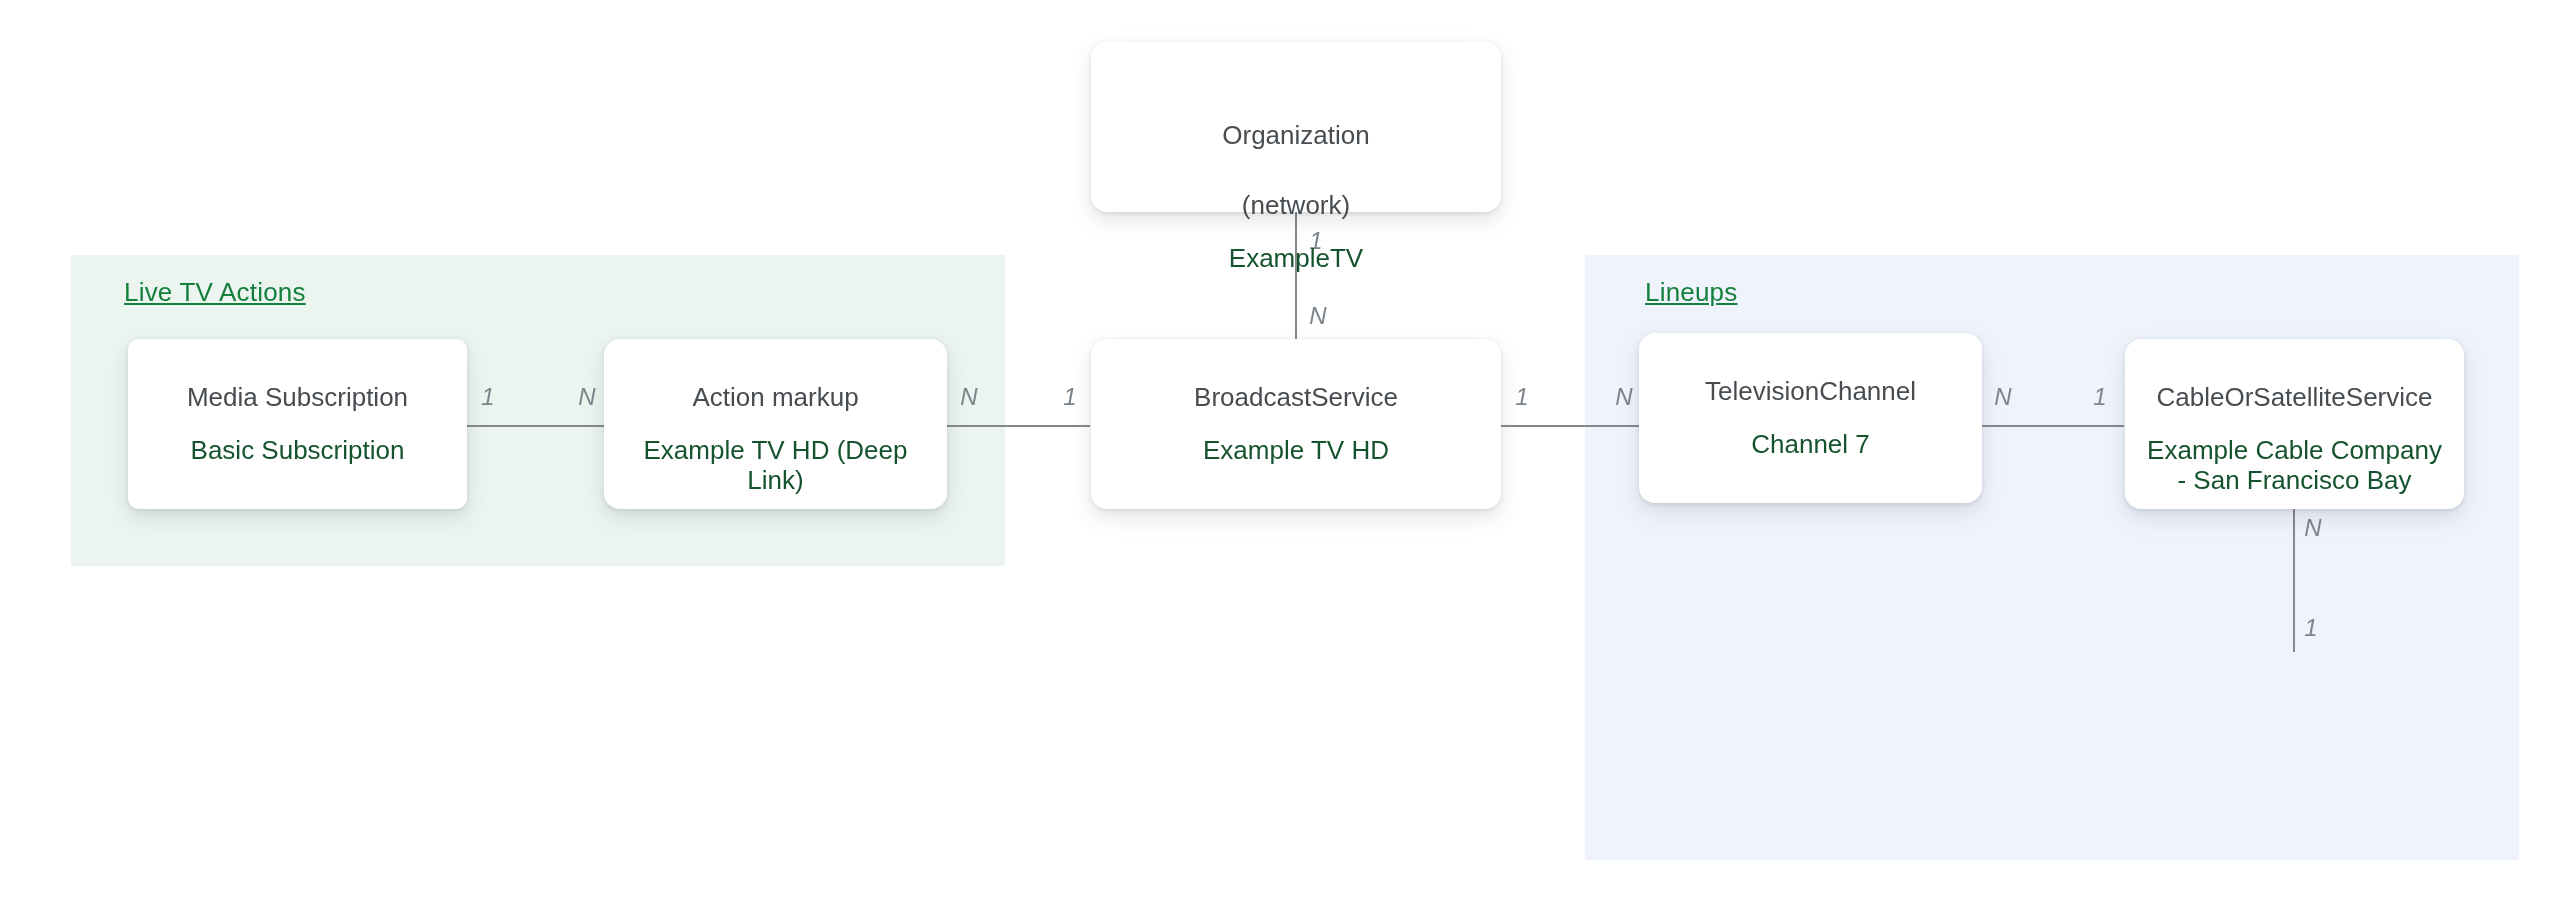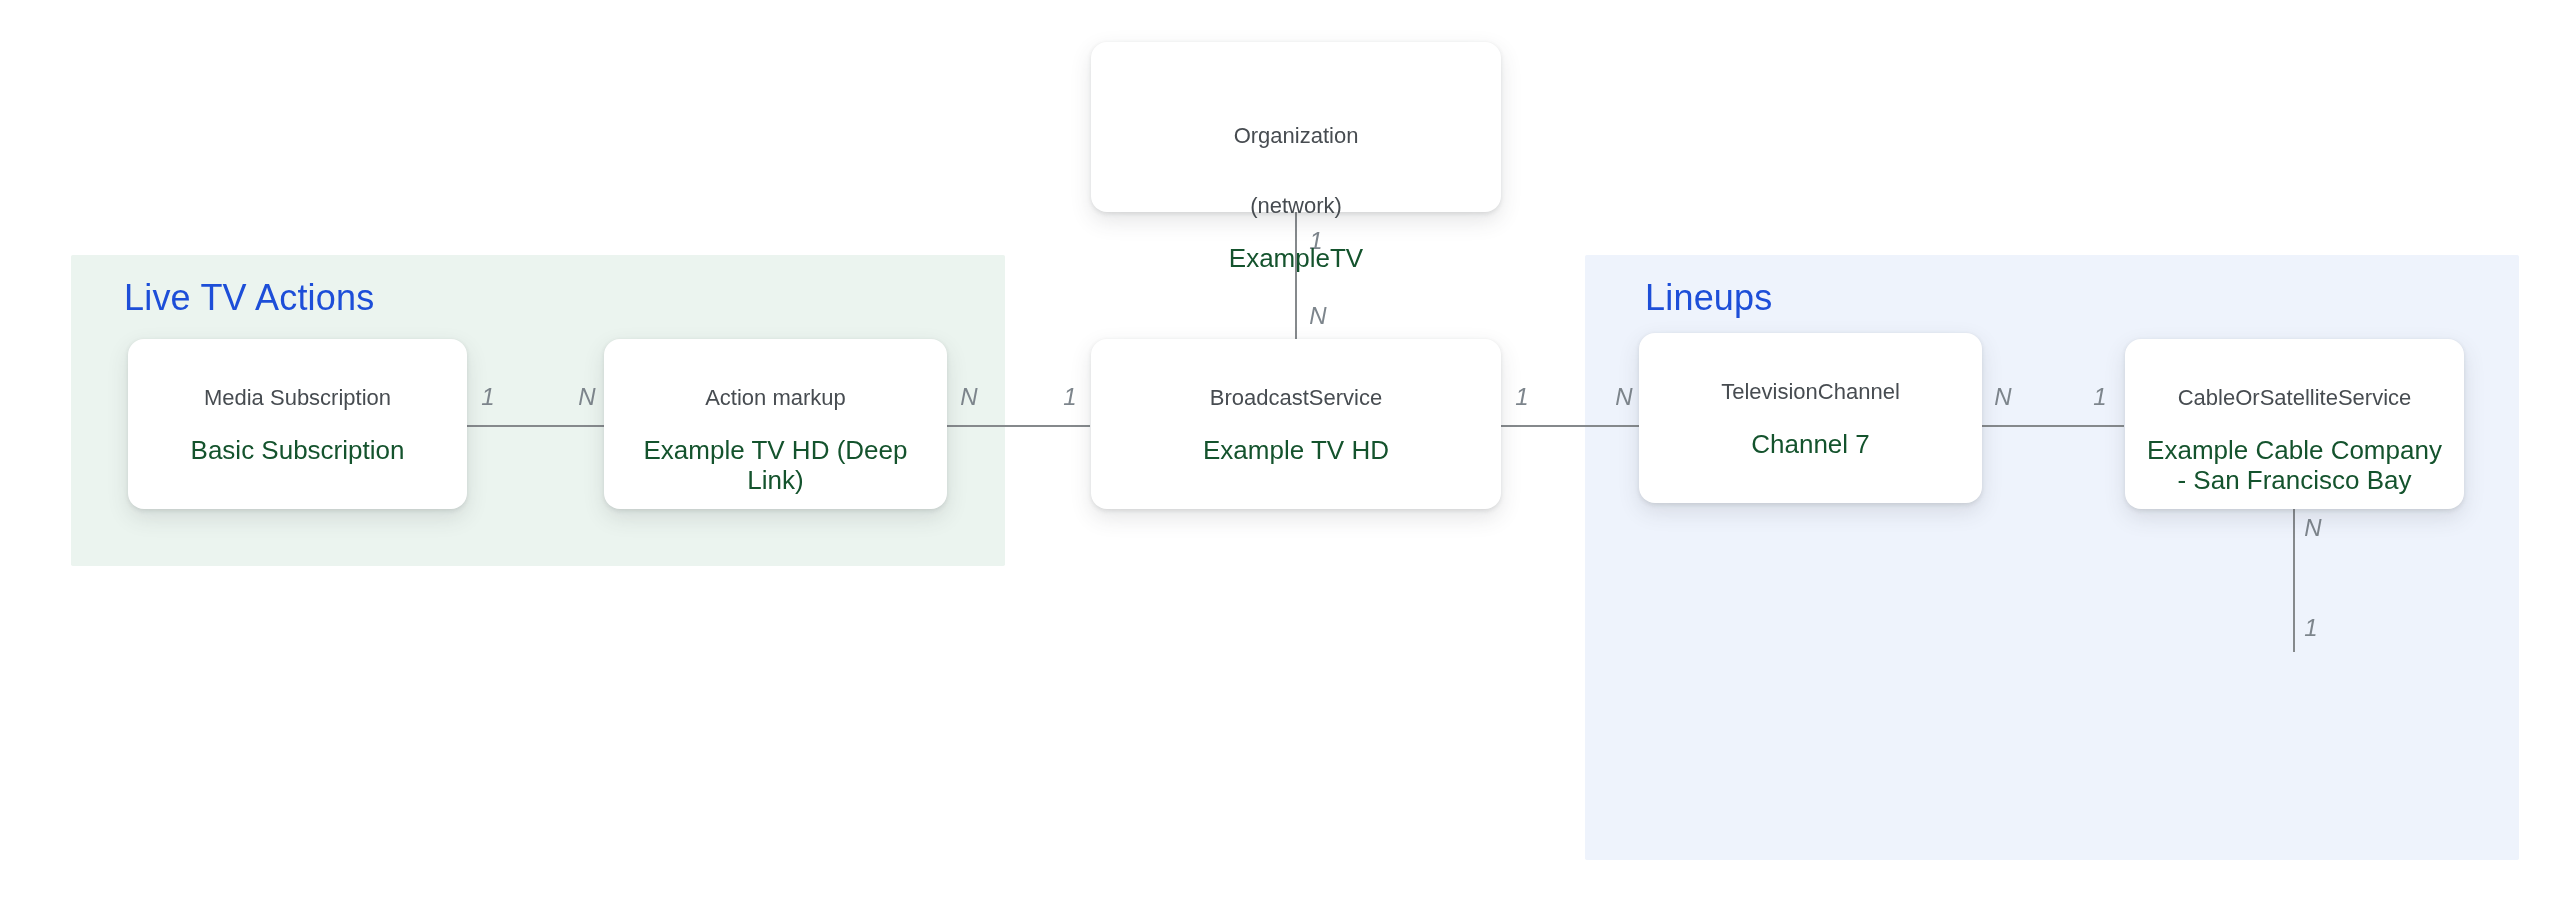--- a/index.html
+++ b/index.html
@@ -12,57 +12,58 @@
     overflow: hidden;
   }
   .panel {
     position: absolute;
     border-radius: 1.8px;
   }
   .panel-green { left: 71px; top: 255px; width: 934px; height: 311px; background: #ebf4ef; }
   .panel-blue  { left: 1585px; top: 255px; width: 934px; height: 605px; background: #eef3fc; }
   .section-title {
     position: absolute;
-    font-size: 36px;
+    font-size: 26px;
     line-height: 1.1;
-    color: #1d4ed8;
+    color: #15803d;
     letter-spacing: 0.2px;
     white-space: nowrap;
+    text-decoration: underline;
   }
   .section-title.green-title { left: 124px; top: 278px; }
   .section-title.blue-title  { left: 1645px; top: 278px; text-align: right; }
 
   .card {
     position: absolute;
     height: 170px;
     background: #ffffff;
     border-radius: 16px;
     box-shadow: 0 1.8px 4.4px rgba(60,64,67,0.12), 0 8.8px 21px rgba(60,64,67,0.13);
     display: flex;
     flex-direction: column;
     align-items: center;
     padding-top: 41px;
     gap: 19.5px;
     box-sizing: border-box;
     text-align: center;
   }
   .card .card-title {
-    font-size: 22px;
+    font-size: 26px;
     line-height: 35px;
     color: #474c51;
     white-space: pre-line;
   }
   .card .card-subtitle {
     font-size: 26px;
     line-height: 30px;
     color: #14532d;
     padding: 0 21px;
   }
   #node-organization-network        { left: 1091px; top: 42px;  width: 410px; }
-  #node-media-subscription          { left: 128px;  top: 339px; width: 339px; }
+  #node-media-subscription          { left: 128px;  top: 339px; width: 339px; border-radius: 11px; }
   #node-action-markup               { left: 604px;  top: 339px; width: 343px; }
   #node-broadcast-service           { left: 1091px; top: 339px; width: 410px; }
   #node-television-channel          { left: 1639px; top: 333px; width: 343px; }
   #node-cable-or-satellite-service  { left: 2125px; top: 339px; width: 339px; }
   #node-organization-operator       { left: 2125px; top: 652px; width: 339px; }
 
   .edge {
     position: absolute;
     background: #85898c;
   }

